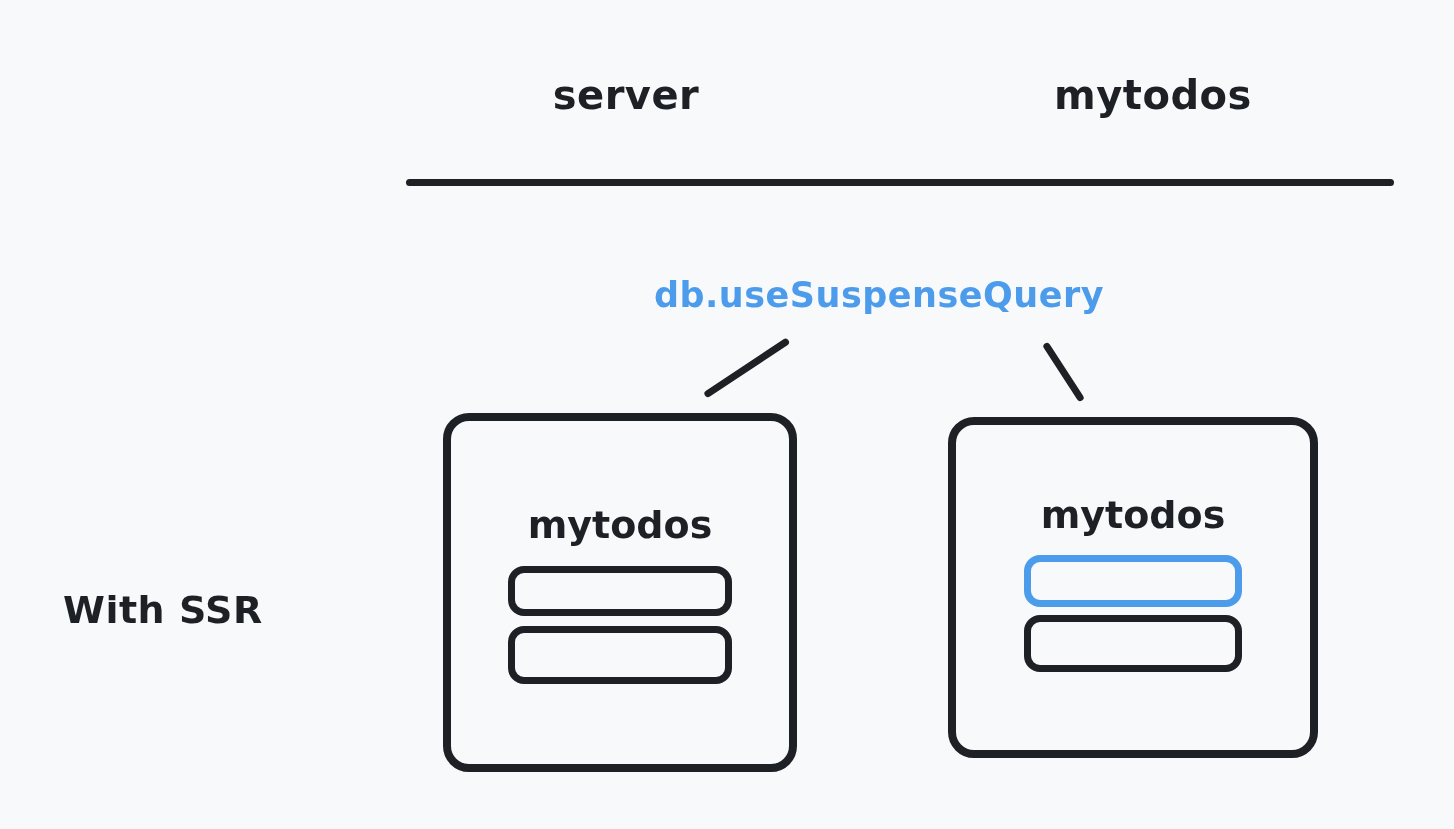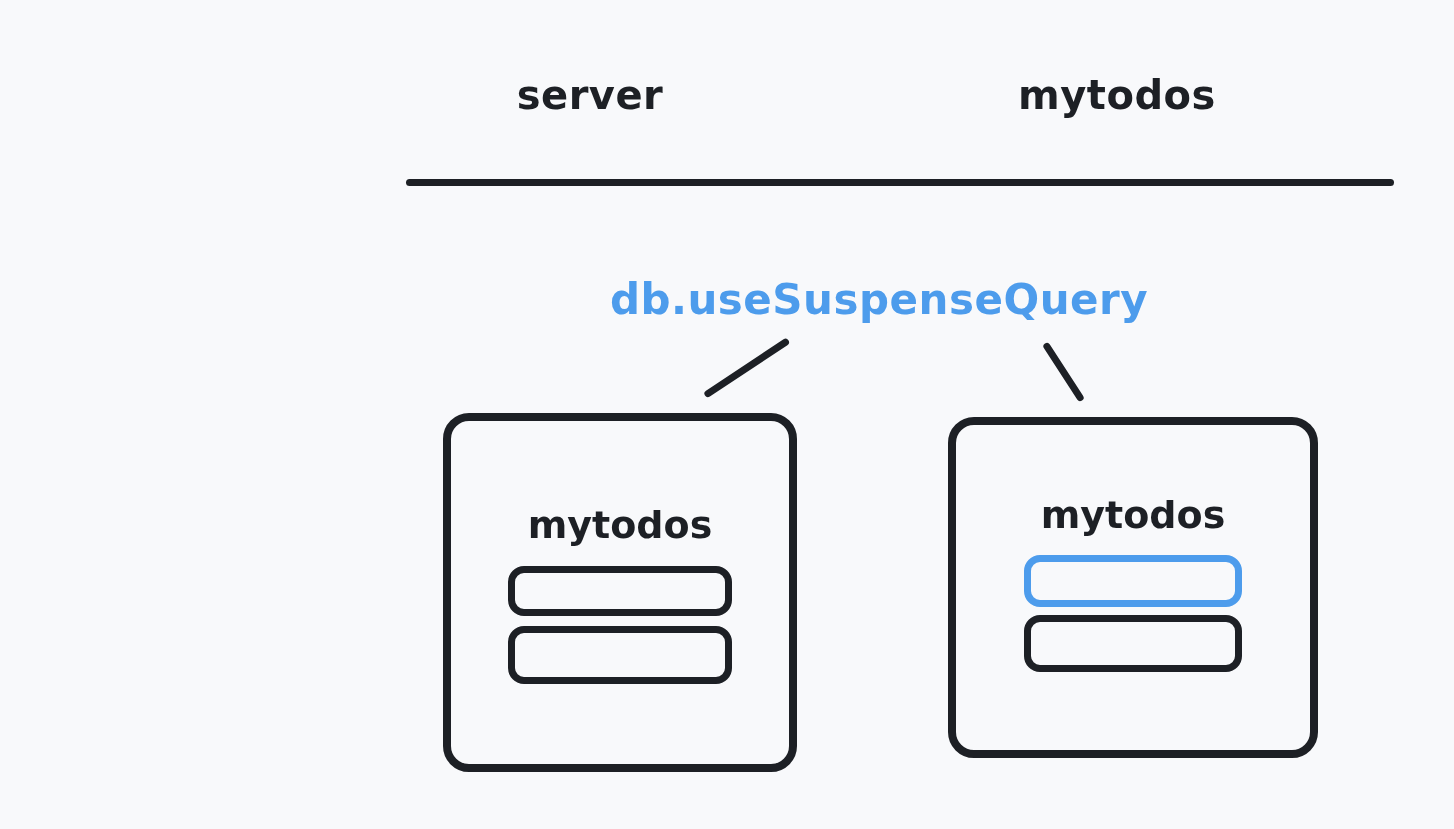--- a/index.html
+++ b/index.html
@@ -20,38 +20,39 @@
   }
   .hdr {
     position: absolute;
     top: 72px;
     transform: translateX(-50%);
     font-size: 40px;
     font-weight: 700;
     letter-spacing: 0.5px;
     color: var(--ink, #1d2025);
     white-space: nowrap;
+    margin-left: 36px;
   }
   .hdr-server { left: 590px; }
   .hdr-browser { left: 1117px; }
   .divider {
     position: absolute;
     left: 406px;
     top: 179px;
     width: 988px;
     height: 7px;
     border-radius: 4px;
     background: var(--ink, #1d2025);
   }
   .annotation {
     position: absolute;
     left: 879px;
     top: 275px;
     transform: translateX(-50%);
-    font-size: 42px;
+    font-size: 35px;
     font-weight: 700;
     letter-spacing: 0.5px;
     color: var(--accent, #4d9cec);
     white-space: nowrap;
   }
   .connector {
     position: absolute;
     height: 7px;
     border-radius: 4px;
     background: var(--ink, #1d2025);
@@ -146,14 +147,15 @@
     <div class="todo-row row-1" style="border-color: rgb(29, 32, 37);"></div>
     <div class="todo-row row-2" style="border-color: rgb(29, 32, 37);"></div>
   </div>
 
   <div class="node-box box-browser">
     <div class="node-title">mytodos</div>
     <div class="todo-row row-1" style="border-color: rgb(77, 156, 236);"></div>
     <div class="todo-row row-2" style="border-color: rgb(29, 32, 37);"></div>
   </div>
 
+  <div class="side-label">With SSR</div>
 
 </div>
 
 </body></html>

